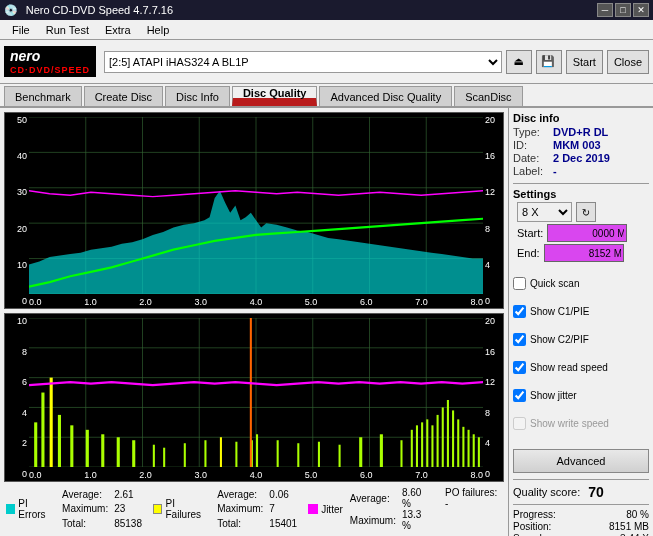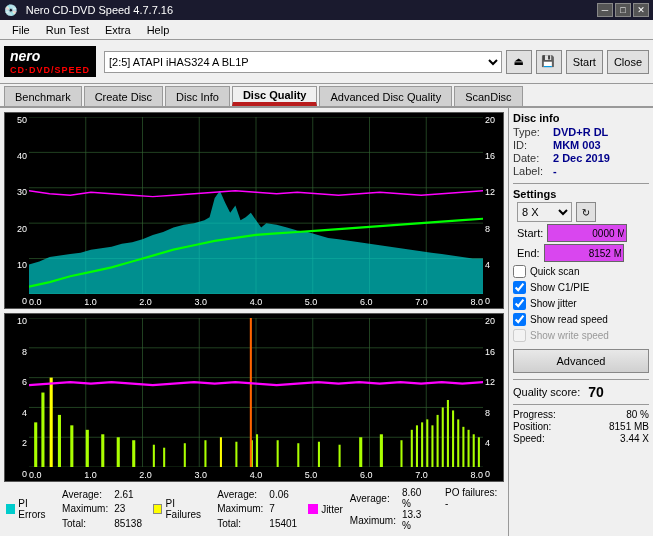--- a/index.html
+++ b/index.html
@@ -102,21 +102,21 @@
       background: #d0d0d0;
       border: 1px solid #999;
       border-bottom: none;
       margin-right: 2px;
       cursor: pointer;
       height: 20px;
       display: flex; align-items: center;
     }
     .tab.active {
       background: #f0f0f0;
-      border-bottom: 4px solid #b91c1c;
+      border-bottom: 8px solid #b91c1c;
       font-weight: bold;
     }
     
     
     .main {
       display: flex;
       height: calc(536px - 20px - 20px - 44px - 24px);
       background: #f0f0f0;
     }
     
@@ -181,21 +181,21 @@
     }
     .input-field {
       width: 80px; height: 18px;
       font-size: 10px;
       border: 1px solid #666;
       text-align: right;
       padding-right: 2px;
       background: #d946ef;
       padding-left: 44px;
     }
-    .checkbox-row { display: flex; align-items: center; gap: 4px; margin: 3px 0; font-size: 10px; }
+    .checkbox-row { display: flex; align-items: center; gap: 4px; margin: 15px 0; font-size: 10px; }
     .advanced-btn {
       width: 100%;
       height: 24px;
       background: linear-gradient(to bottom, #e8e8e8, #d0d0d0);
       border: 1px solid #888;
       font-size: 11px;
       cursor: pointer;
       margin-top: 4px;
     }
     .quality-score-row { display: flex; align-items: center; gap: 8px; margin-top: 4px; }
@@ -561,25 +561,29 @@
       <div class="checkbox-row">
         <input type="checkbox" style="">
         <label>Quick scan</label>
       </div>
       <div class="checkbox-row">
         <input type="checkbox" checked="" style="">
         <label>Show C1/PIE</label>
       </div>
       <div class="checkbox-row">
         <input type="checkbox" checked="" style="">
-        <label>Show jitter</label>
+        <label>Show C2/PIF</label>
       </div>
       <div class="checkbox-row">
         <input type="checkbox" checked="" style="">
         <label>Show read speed</label>
+      </div>
+      <div class="checkbox-row">
+        <input type="checkbox" checked="" style="">
+        <label>Show jitter</label>
       </div>
       <div class="checkbox-row">
         <input type="checkbox" disabled="" style="">
         <label style="color:#999;">Show write speed</label>
       </div>
       <button class="advanced-btn">Advanced</button>
     </div>
 
     <div class="divider"></div>
 

